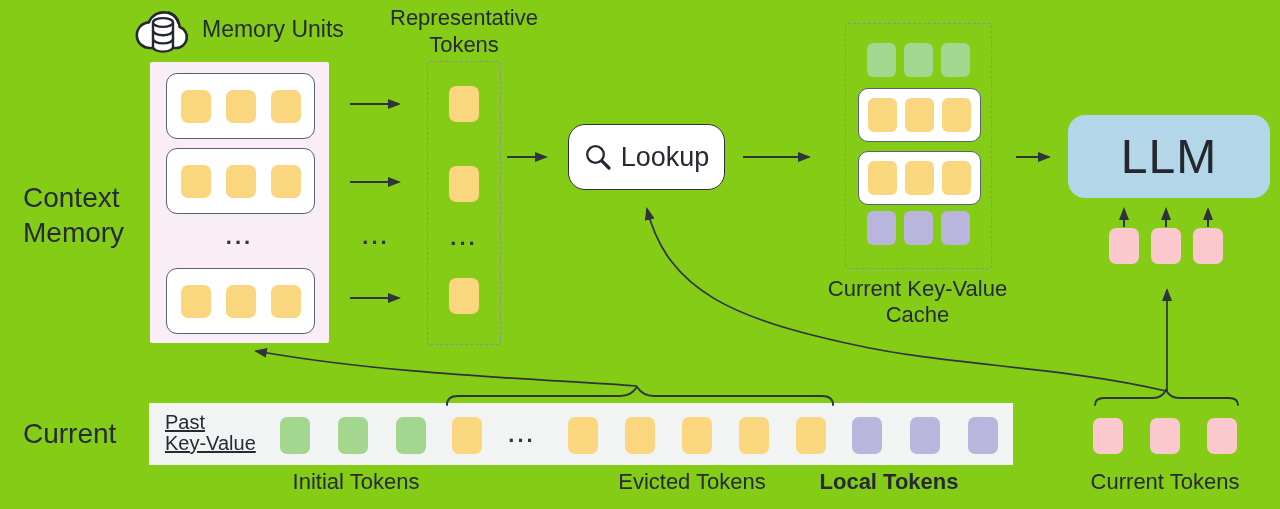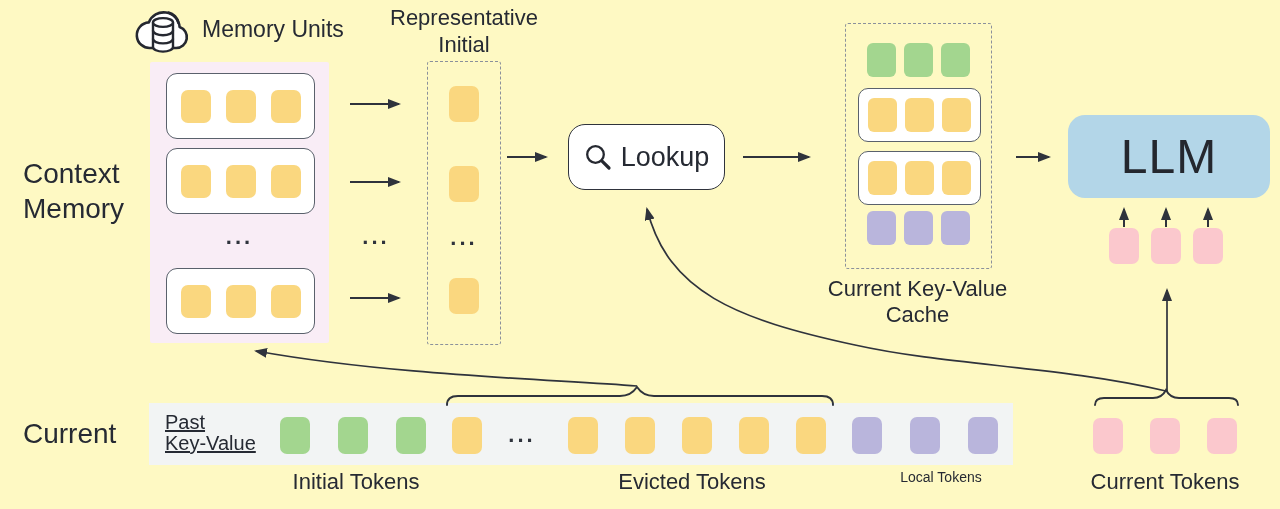--- a/index.html
+++ b/index.html
@@ -1,17 +1,17 @@
 <!DOCTYPE html>
 <html><head>
 <meta charset="utf-8">
 <style>
   html,body{margin:0;padding:0;background:#ffffff;}
   #fig{
-    position:relative;width:1280px;height:509px;background:#fef9c3;overflow:hidden;
+    position:relative;width:1280px;height:509px;background:#84cc16;overflow:hidden;
     font-family:"Liberation Sans","DejaVu Sans",sans-serif;color:#262a33;
   }
   .abs{position:absolute;}
   .lbl{color:#262a33;}
   .pre{white-space:pre-line;}
   .ctr{text-align:center;}
 
   
   .memory-panel{left:150px;top:62px;width:179px;height:281px;border-radius:2px;}
   .dashed-box{border:1.6px dashed #8b919b;border-radius:3px;background:transparent;}
@@ -64,23 +64,23 @@
   <svg class="abs" style="left:132px;top:2px;" width="62" height="56" viewBox="0 0 62 56">
     <path d="M18.5 46 h25.5 a10.8 10.8 0 0 0 3.6 -21 a16 16 0 0 0 -30.8 -4.6 a12.6 12.6 0 0 0 1.7 25.6 z" fill="#ffffff" stroke="#252830" stroke-width="2.6" stroke-linejoin="round"></path>
     <path d="M36.5 10.5 a12.5 12.5 0 0 1 9.8 10.2" fill="none" stroke="#252830" stroke-width="2.6" stroke-linecap="round"></path>
     <path d="M21 20.5 V45 a10 4.6 0 0 0 20 0 V20.5" fill="#ffffff" stroke="#252830" stroke-width="2.4"></path>
     <ellipse cx="31" cy="20.5" rx="10" ry="4.4" fill="#ffffff" stroke="#252830" stroke-width="2.4"></ellipse>
     <path d="M21 28.6 a10 4.6 0 0 0 20 0 M21 36.8 a10 4.6 0 0 0 20 0" fill="none" stroke="#252830" stroke-width="2.4"></path>
   </svg>
   <div class="abs lbl" style="left:202px;top:16px;font-size:23px;">Memory Units</div>
 
   <div class="abs lbl pre ctr" style="left:384px;top:4px;width:160px;font-size:22px;line-height:27px;">Representative
-Initial</div>
-
-  <div class="abs lbl pre" style="left:23px;top:156px;font-size:28px;line-height:35px;">Context
+Tokens</div>
+
+  <div class="abs lbl pre" style="left:23px;top:180px;font-size:28px;line-height:35px;">Context
 Memory</div>
   <div class="abs lbl" style="left:23px;top:418px;font-size:28px;">Current</div>
 
   <div class="abs memory-panel" style="background: rgb(249, 237, 246);">
     <div class="unit-row" style="left:16px;top:11px;">
         <div class="token" style="background: rgb(250, 215, 127);"></div>
         <div class="token" style="background: rgb(250, 215, 127);"></div>
         <div class="token" style="background: rgb(250, 215, 127);"></div>
       </div>
     <div class="unit-row" style="left:16px;top:86px;">
@@ -179,21 +179,21 @@
       <div class="token" style="background: rgb(185, 181, 220);"></div>
     </div>
   <div class="abs strip-group current-group" style="left:1093px;top:418px;gap:27px;">
       <div class="token" style="background: rgb(251, 200, 205);"></div>
       <div class="token" style="background: rgb(251, 200, 205);"></div>
       <div class="token" style="background: rgb(251, 200, 205);"></div>
     </div>
 
   <div class="abs lbl ctr" style="left:286px;top:469px;width:140px;font-size:22px;">Initial Tokens</div>
   <div class="abs lbl ctr" style="left:573px;top:469px;width:150px;font-size:22px;margin-left:44px;">Evicted Tokens</div>
-  <div class="abs lbl ctr" style="left:866px;top:469px;width:150px;font-size:14px;">Local Tokens</div>
+  <div class="abs lbl ctr" style="left:814px;top:469px;width:150px;font-size:22px;font-weight:bold;">Local Tokens</div>
   <div class="abs lbl ctr" style="left:1087px;top:469px;width:156px;font-size:22px;">Current Tokens</div>
 
   <svg class="overlay" width="1280" height="509" viewBox="0 0 1280 509">
     <defs>
       <marker id="ah" markerUnits="userSpaceOnUse" markerWidth="14" markerHeight="11" refX="11" refY="5" orient="auto">
         <path d="M0 0 L13 5 L0 10 Z" fill="#2f333c"></path>
       </marker>
     </defs>
     <g stroke="#2f333c" stroke-width="2" fill="none">
       <path d="M350 104 H399" marker-end="url(#ah)"></path>

